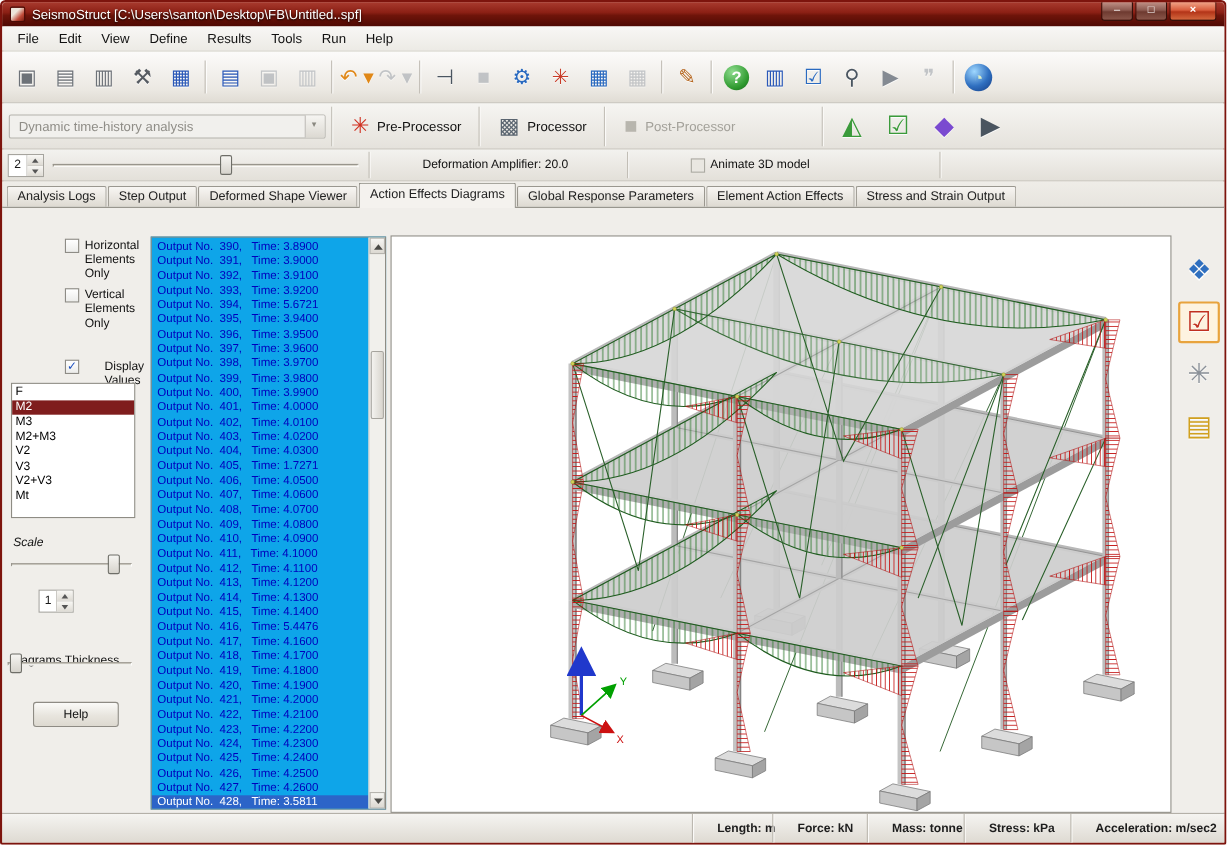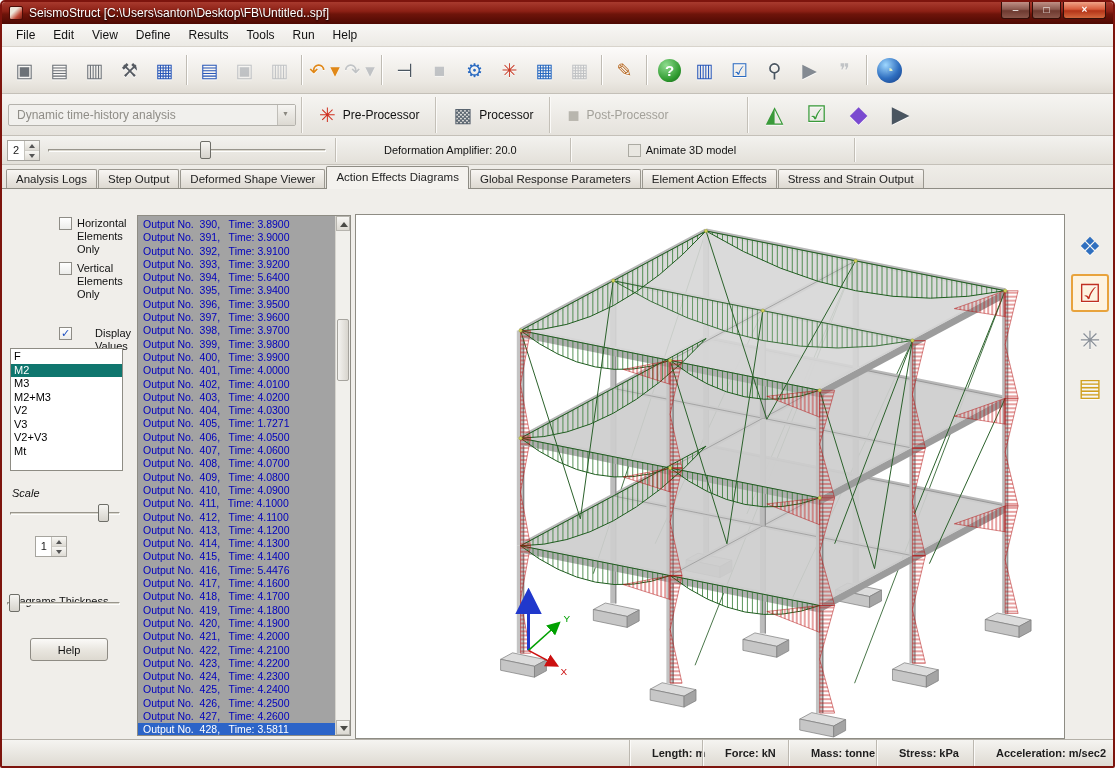--- a/index.html
+++ b/index.html
@@ -61,29 +61,29 @@
 .tabbar{position:absolute;left:0;top:163px;right:0;height:23px;display:flex;align-items:flex-end;padding-left:4px;background:linear-gradient(180deg,#efede8,#e7e4de);}
 .tab{height:19px;line-height:18px;padding:0 9px;font-size:11.5px;background:linear-gradient(180deg,#f8f6f3,#ddd9d1);border:1px solid #9a978f;border-bottom:none;border-radius:2px 2px 0 0;margin-right:1px;color:#222;white-space:nowrap;}
 .tab.selected{height:23px;line-height:21px;background:#f4f2ee;border-color:#8e8c84;position:relative;z-index:3;margin-bottom:-1px;}
 
 .content{position:absolute;left:0;top:186px;right:0;height:551px;background:#f0eeea;border-top:1px solid #8e8c84;}
 .lp-cb1{position:absolute;left:10px;top:28px;width:114px;}
 .lp-cb2{position:absolute;left:10px;top:73px;width:114px;}
 .lp-cb3{position:absolute;left:10px;top:138px;width:114px;gap:23px;}
 .effects-box{position:absolute;left:8px;top:159px;width:113px;height:123px;background:#fff;border:1px solid #8e8c84;overflow:hidden;padding-top:1px;}
 .effect-item{font-size:11px;line-height:13.5px;padding-left:3px;color:#000;}
-.effect-item.selected{background:#0f766e;color:#fff;}
+.effect-item.selected{background:#7f1d1d;color:#fff;}
 .lp-label{position:absolute;font-size:11px;color:#111;}
 .scale-label{left:10px;top:298px;font-style:italic;}
 .lp-slider1{position:absolute;left:8px;top:314px;width:110px;}
 .lp-spin{position:absolute;left:33px;top:347px;width:32px;}
 .thick-label{left:7px;top:406px;}
 .lp-slider2{position:absolute;left:5px;top:404px;width:113px;}
 .help-btn{position:absolute;left:28px;top:449px;width:78px;height:23px;background:linear-gradient(180deg,#fbfaf8,#e8e5de 55%,#ddd9d0);border:1px solid #8e8b84;border-radius:3px;font-size:11px;font-family:inherit;color:#111;}
-.output-panel{position:absolute;left:135px;top:26px;width:214px;height:521px;background:#a3a3a3;border:1px solid #8e8c84;display:flex;}
+.output-panel{position:absolute;left:135px;top:26px;width:214px;height:521px;background:#0ea5e9;border:1px solid #8e8c84;display:flex;}
 .output-list{flex:1;overflow:hidden;padding-top:2px;}
 .output-row{white-space:pre;font-size:10.5px;line-height:13.3px;color:#0000bd;padding-left:5px;}
 .output-row.selected{background:#2c64c8;color:#fff;}
 .vscroll{width:15px;background:#f1f0ec;border-left:1px solid #d6d4ce;display:flex;flex-direction:column;}
 .scroll-btn{height:15px;background:linear-gradient(180deg,#f7f6f3,#dcd9d2);border:1px solid #b6b4ae;position:relative;}
 .scroll-btn::after{content:"";position:absolute;left:3px;border-left:4px solid transparent;border-right:4px solid transparent;}
 .scroll-btn.up::after{top:5px;border-bottom:5px solid #4a4a46;}
 .scroll-btn.down::after{top:5px;border-top:5px solid #4a4a46;}
 .scroll-track{flex:1;position:relative;}
 .scroll-thumb{position:absolute;left:1px;right:1px;top:18%;height:62px;background:linear-gradient(90deg,#f4f3f0,#d8d5ce);border:1px solid #a6a49e;border-radius:2px;}
@@ -341,21 +341,21 @@
     </div>
     <button class="help-btn">Help</button>
 
     <div class="output-panel">
       <div class="output-list">
 
       <div class="output-row">Output No.  390,   Time: 3.8900</div>
           <div class="output-row">Output No.  391,   Time: 3.9000</div>
           <div class="output-row">Output No.  392,   Time: 3.9100</div>
           <div class="output-row">Output No.  393,   Time: 3.9200</div>
-          <div class="output-row">Output No.  394,   Time: 5.6400</div>
+          <div class="output-row">Output No.  394,   Time: 5.6721</div>
           <div class="output-row">Output No.  395,   Time: 3.9400</div>
           <div class="output-row">Output No.  396,   Time: 3.9500</div>
           <div class="output-row">Output No.  397,   Time: 3.9600</div>
           <div class="output-row">Output No.  398,   Time: 3.9700</div>
           <div class="output-row">Output No.  399,   Time: 3.9800</div>
           <div class="output-row">Output No.  400,   Time: 3.9900</div>
           <div class="output-row">Output No.  401,   Time: 4.0000</div>
           <div class="output-row">Output No.  402,   Time: 4.0100</div>
           <div class="output-row">Output No.  403,   Time: 4.0200</div>
           <div class="output-row">Output No.  404,   Time: 4.0300</div>

